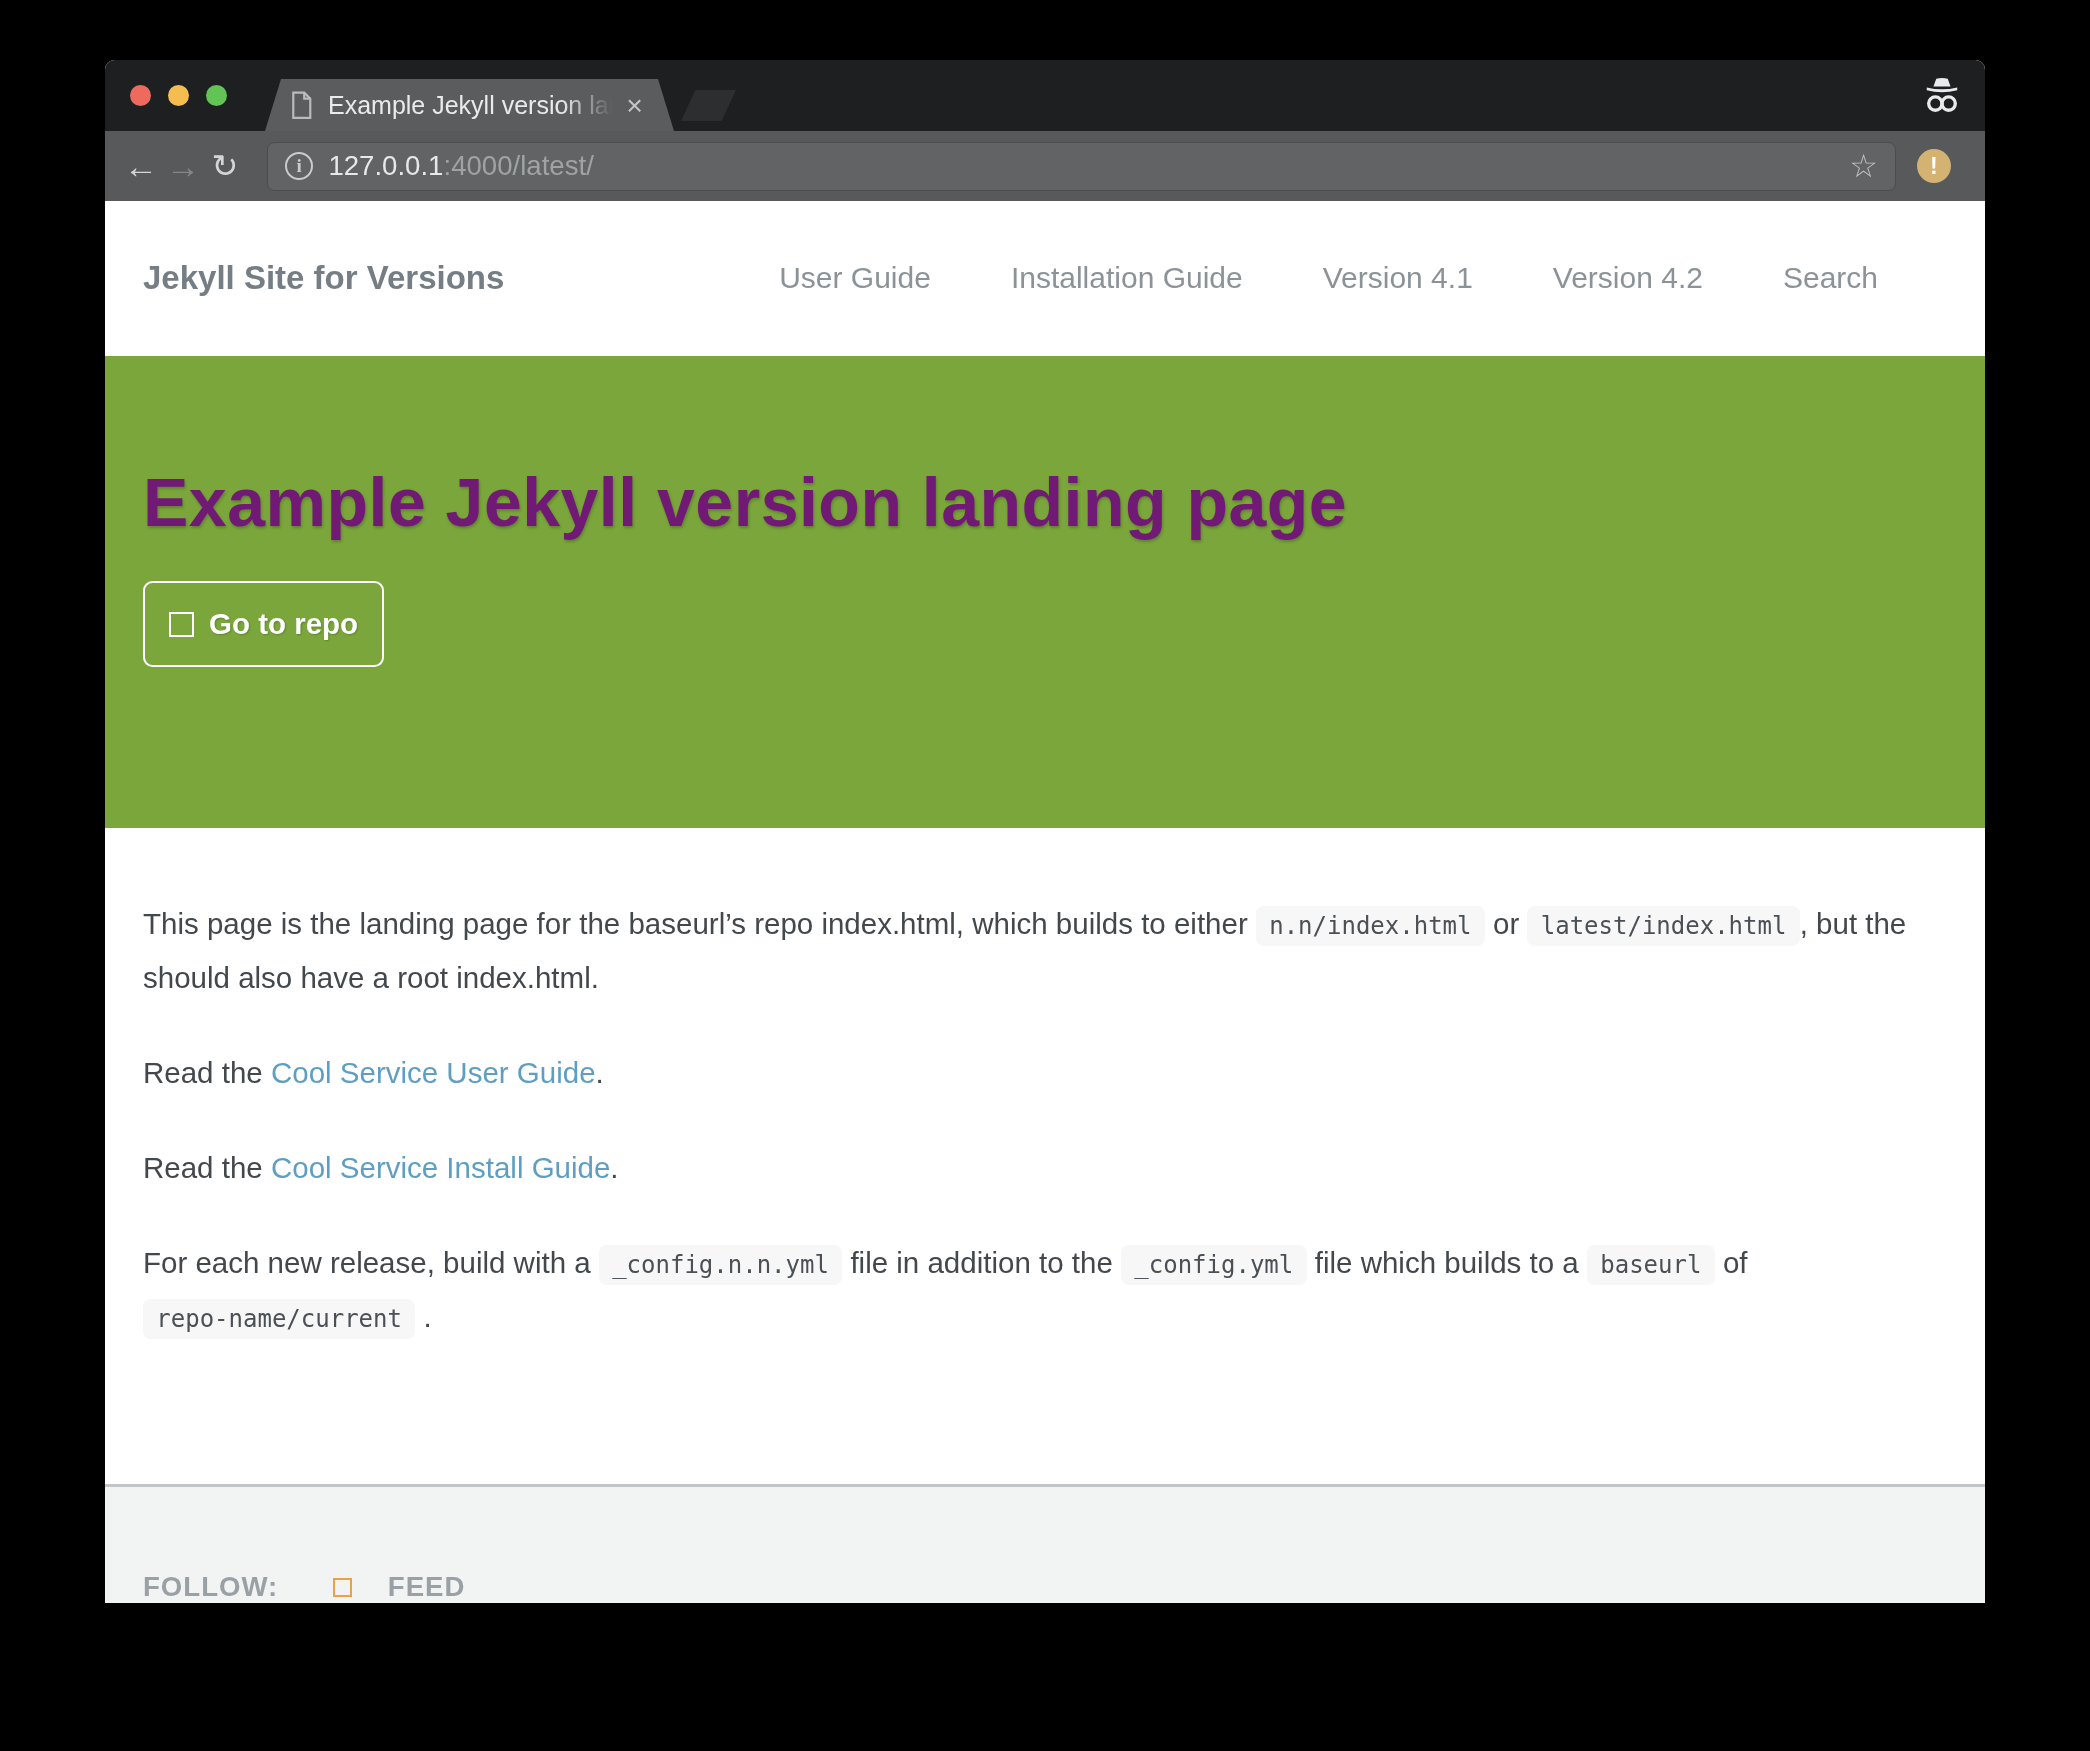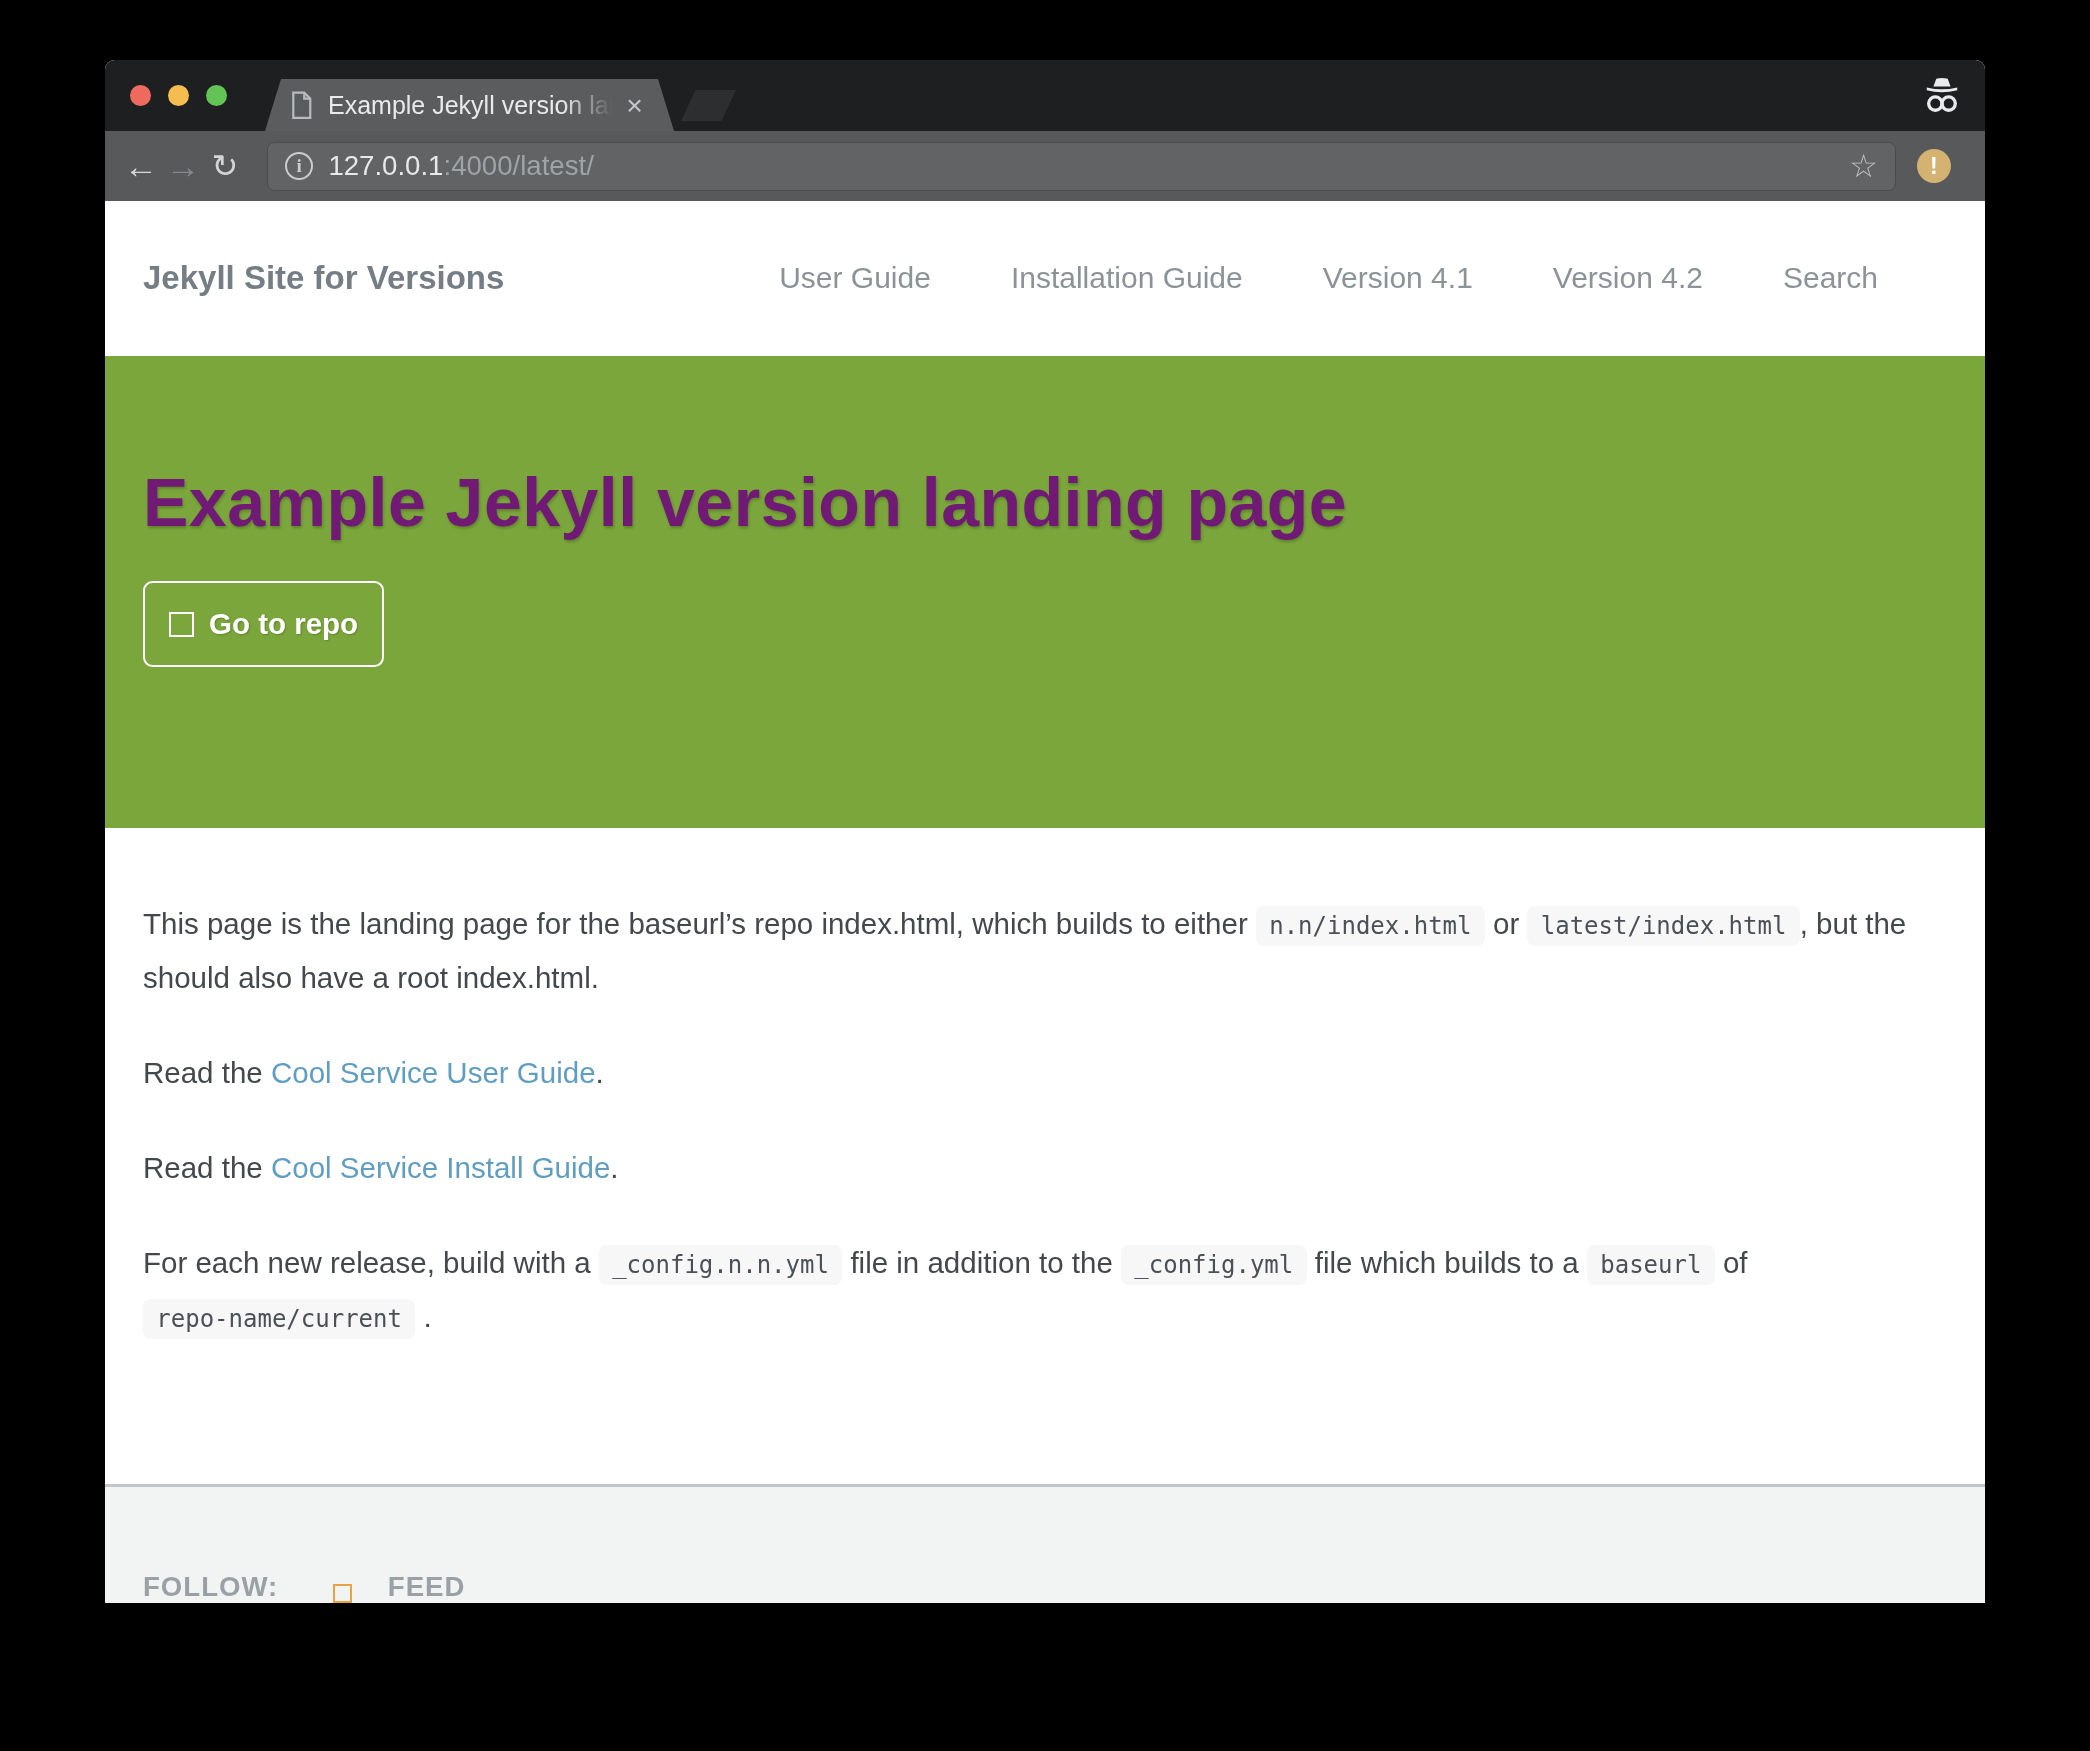--- a/index.html
+++ b/index.html
@@ -96,21 +96,21 @@
     background:#f7f7f8; color:#4a5055; border-radius:7.6px; padding:5.7px 13.3px;
     white-space:nowrap;
     text-align:center;
   }
   .content-link { color:var(--link-blue,#5f9ec2); text-decoration:none; }
 
   .site-footer {
     flex:none; height:119px; background:#f2f3f3; border-top:3.8px solid #c3c6c9;
     padding:84px 38px 0 38px; display:flex; align-items:flex-start;
   }
-  .footer-row { display:flex; align-items:flex-end; gap:28px; }
+  .footer-row { display:flex; align-items:center; gap:28px; }
   .follow-label, .feed-label { font-size:27.6px; font-weight:bold; color:#9aa1a6; letter-spacing:1px; }
   .feed-label { margin-left:7.6px; }
   .feed-square-icon { width:19px; height:19px; border:2.9px solid #e9a244; margin-left:27px; flex:none; }
 </style>
 </head>
 <body>
 
 <div class="screen">
   <div class="browser-window">
 

